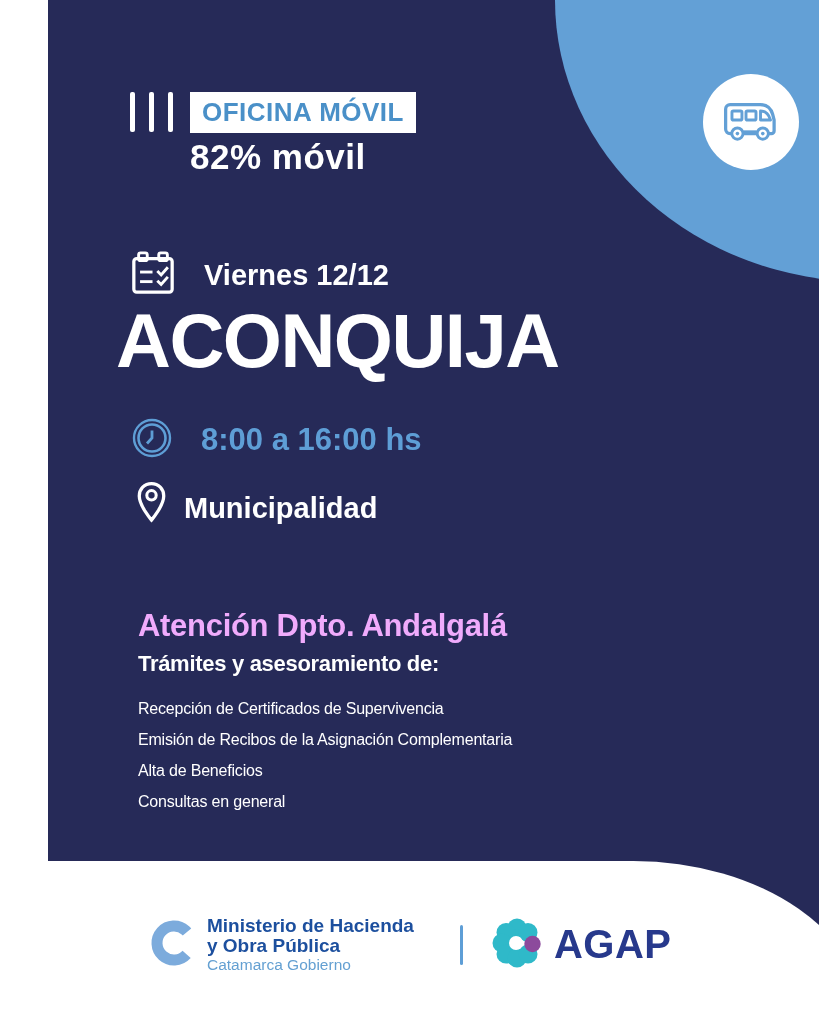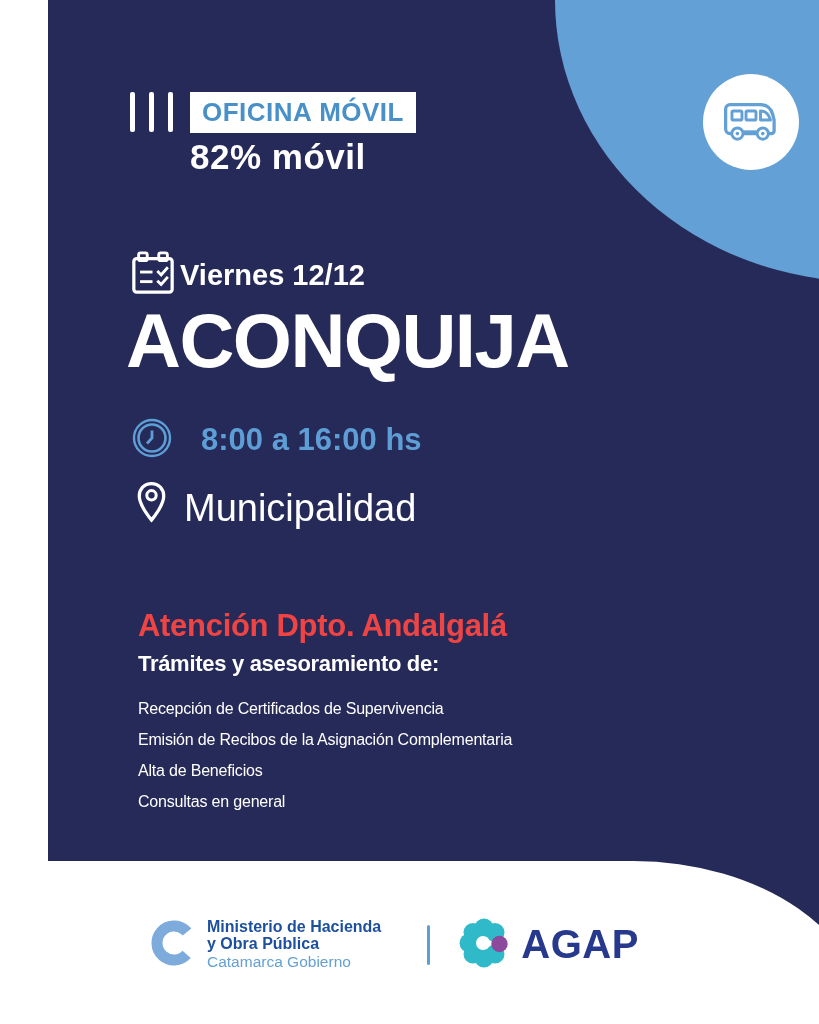--- a/index.html
+++ b/index.html
@@ -38,35 +38,35 @@
     display:flex;align-items:center;justify-content:center;
     color:#4a90c8;font-weight:700;font-size:26px;letter-spacing:0.5px;
   }
   .subtitle{
     position:absolute;left:142px;top:137px;width:236px;
     text-align:left;
     color:#ffffff;font-weight:700;font-size:35px;letter-spacing:0.5px;
   }
   
   .row{position:absolute;display:flex;align-items:center;}
-  .row-date{left:82px;top:250px;gap:4px;}
+  .row-date{left:82px;top:250px;gap:28px;}
   .date-text{color:#ffffff;font-weight:700;font-size:29px;}
   .headline{
-    position:absolute;left:78px;top:303px;
+    position:absolute;left:68px;top:303px;
     color:#ffffff;font-weight:700;font-size:76px;letter-spacing:-1.5px;
     line-height:1;white-space:nowrap;
   }
   .row-time{left:84px;top:418px;gap:29px;}
   .time-text{color:#5e9ed6;font-weight:700;font-size:31px;}
   .row-place{left:88px;top:481px;gap:17px;}
-  .place-text{color:#ffffff;font-weight:400;font-size:38px;}
+  .place-text{color:#ffffff;font-weight:700;font-size:29px;}
   
   .attention-title{
     position:absolute;left:90px;top:608px;
-    color:#ef4444;font-weight:700;font-size:31px;letter-spacing:-0.3px;white-space:nowrap;
+    color:#f0abfc;font-weight:700;font-size:31px;letter-spacing:-0.3px;white-space:nowrap;
   }
   .attention-subtitle{
     position:absolute;left:90px;top:651px;
     color:#ffffff;font-weight:700;font-size:22px;letter-spacing:-0.3px;
   }
   .services{
     position:absolute;left:90px;top:700px;
     margin:0;padding:0;list-style:none;
   }
   .services li{
@@ -77,21 +77,21 @@
   .footer{
     position:absolute;left:0;bottom:0;
     width:819px;height:163px;
     background:#ffffff;
     border-top-right-radius:235px 164px;
     display:flex;align-items:center;
   }
   .footer-inner{display:flex;align-items:center;margin-left:102px;margin-top:4px;}
   .ministry{display:flex;align-items:center;}
   .ministry-text{margin-left:9px;line-height:1.02;}
-  .ministry-line{color:#1c4f9e;font-weight:700;font-size:16px;}
+  .ministry-line{color:#1c4f9e;font-weight:700;font-size:19px;}
   .ministry-line3{color:#64a0d2;font-weight:400;font-size:15.5px;margin-top:2px;}
   .divider{width:3px;height:40px;background:#5e9ed6;border-radius:2px;margin-left:46px;}
   .agap{display:flex;align-items:center;margin-left:27px;}
   .agap-word{color:#27398c;font-weight:700;font-size:40px;letter-spacing:0.5px;margin-left:10px;}
 </style>
 </head>
 <body>
 
 <div class="poster">
 

